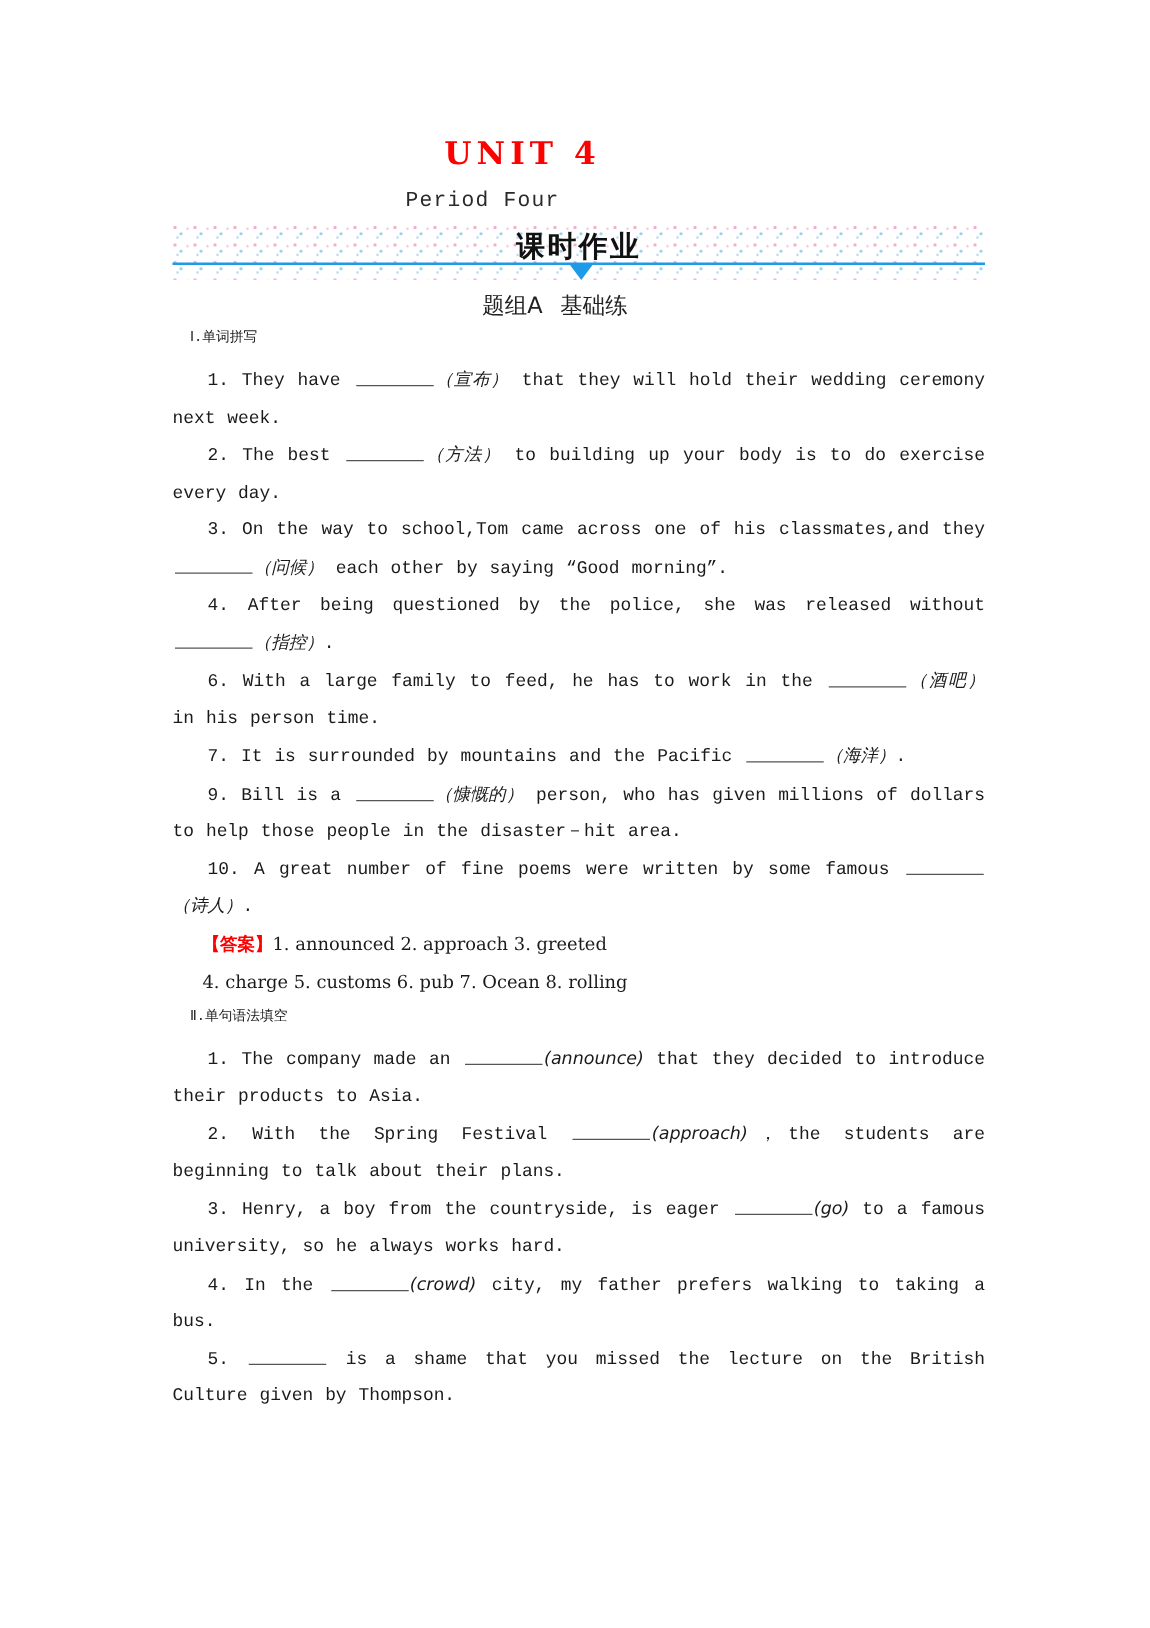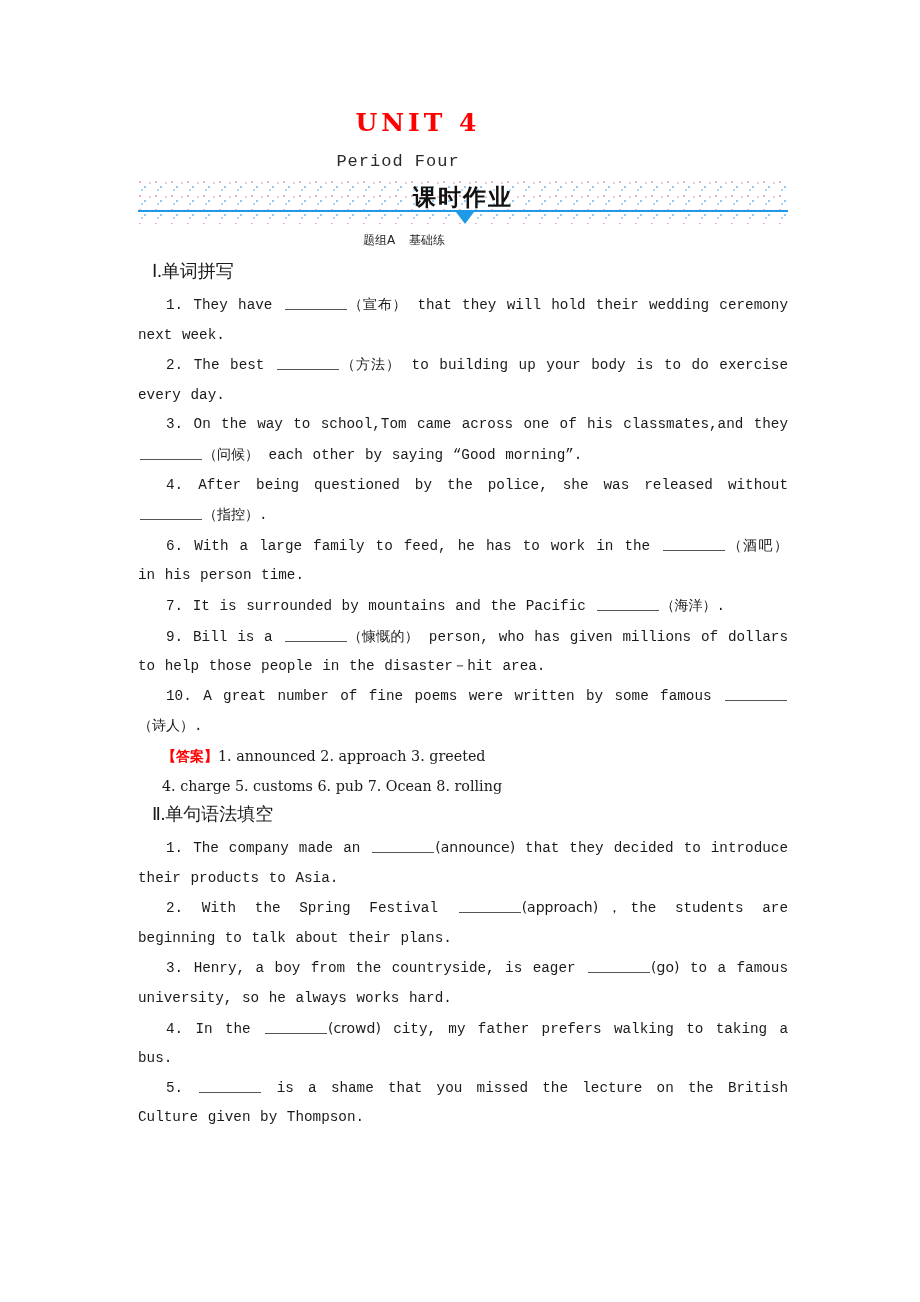--- a/index.html
+++ b/index.html
@@ -36,21 +36,20 @@
   }
   .period-title {
     position: absolute;
     left: 0; top: 152px;
     width: 772px;
     text-align: center;
     font-family: "Liberation Mono", "DejaVu Sans Mono", monospace;
     font-size: 17px;
     letter-spacing: 1px;
     color: #2a2a2a;
-    padding-left: 12px;
   }
 
   
   .banner {
     position: absolute;
     left: 138px; top: 180px;
     width: 650px;
     height: 44px;
   }
   .banner-pattern {
@@ -93,35 +92,36 @@
     letter-spacing: 2px;
     color: #111111;
   }
 
   .group-title {
     position: absolute;
     left: 0; top: 232px;
     width: 808px;
     text-align: center;
     font-family: "DejaVu Sans", "Liberation Sans", sans-serif;
-    font-size: 12px;
+    font-size: 18px;
     color: #222222;
+    padding-left: 40px;
   }
   .group-title .gap { display: inline-block; width: 14px; }
 
   
   .content {
     position: absolute;
     left: 138px;
     top: 258px;
     width: 650px;
   }
   .sec-head {
-    font-family: Liberation Serif, serif;
-    font-size: 18px;
+    font-family: Liberation Mono, monospace;
+    font-size: 11px;
     margin: 0 0 6px 14px;
     line-height: 26px;
     color: #1a1a1a;
   }
   .q {
     font-size: 14.3px;
     line-height: 29.6px;
     margin: 0;
     text-align: justify;
     text-align-last: left;
@@ -133,20 +133,21 @@
   .blank {
     display: inline-block;
     width: 62px;
     border-bottom: 1px solid #555555;
     height: 13px;
     margin: 0 1px -1px 2px;
   }
   .cn {
     font-family: "DejaVu Sans", "Liberation Sans", sans-serif;
     font-size: 14px;
+    font-style: italic;
   }
   .answers {
     font-size: 14.3px;
     line-height: 29.6px;
     margin: 0;
     text-indent: 24px;
     font-family: "DejaVu Serif", "Liberation Serif", serif;
     color: #1a1a1a;
   }
   .ans-tag {

